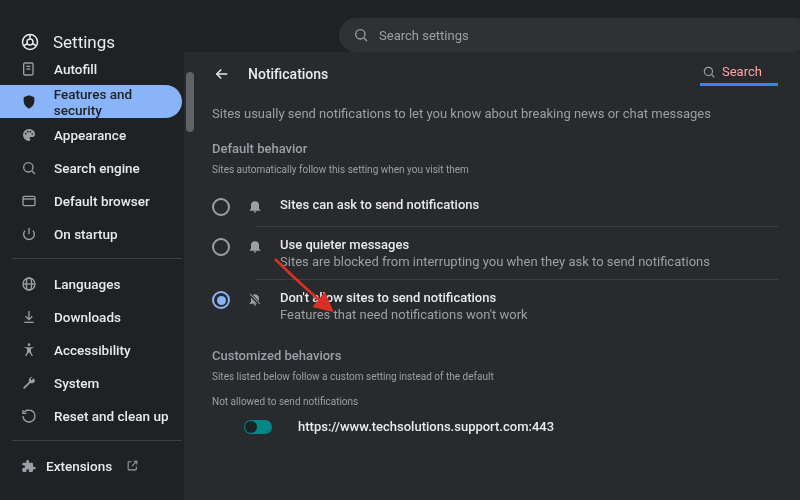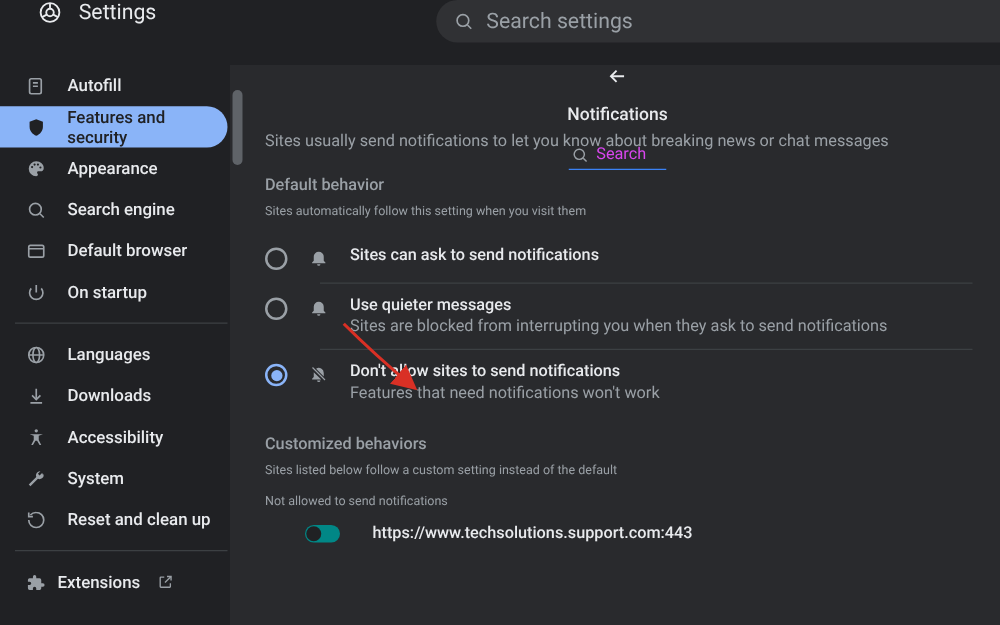--- a/index.html
+++ b/index.html
@@ -7,42 +7,42 @@
     width: 800px; height: 500px;
     background: #202124;
     font-family: Roboto, "Segoe UI", Arial, sans-serif;
     color: #e8eaed;
     overflow: hidden;
     font-size: 13px;
   }
   .topbar {
     height: 52px;
     display: flex;
-    align-items: flex-start;
-    padding: 0 31px;
+    align-items: flex-end;
+    padding: 0 21px;
     gap: 14px;
     background: #202124;
   }
   .chrome-icon {
     width: 20px; height: 20px;
     display:flex; align-items:center; justify-content:center;
   }
   .app-title { font-size: 17px; color: #e8eaed; font-weight: 400; }
   .searchbar {
     margin-left: 210px;
     flex: 0 0 472px;
     height: 34px;
     background: #303134;
     border-radius: 18px;
     display: flex; align-items: center;
     padding: 0 14px;
     gap: 10px;
     color: #9aa0a6;
   }
-  .searchbar span.ph { color:#9aa0a6; font-size:17px; }
+  .searchbar span.ph { color:#9aa0a6; font-size:13px; }
   .main { display:flex; height: 448px; }
   .sidebar {
     width: 196px;
     background: #202124;
     padding: 0 8px 0 0;
     overflow: hidden;
     position: relative;
   }
   .scroller-track {
     position:absolute; right:0; top:0; width:12px; height:100%;
@@ -81,25 +81,24 @@
   }
   .content-inner{
     position:absolute; left:14px; right:10px; top:0; bottom:0;
     border-left:0;
     padding: 0 12px 0 0;
   }
   .page-head{
     display:flex; align-items:center;
     height:44px;
     gap: 14px;
-    flex-direction: column;
   }
   .back-btn{ width:24px; height:24px; display:flex;align-items:center;justify-content:center; color:#9aa0a6; cursor:pointer;}
   .page-title{ font-size:14px; font-weight:500; color:#e8eaed; flex:1;}
-  .page-search{ display:flex; align-items:center; gap:6px; color:#d946ef; font-size:13px; border-bottom:1px solid #3b82f6; padding:2px 4px 4px 2px; width:78px; cursor:text;}
+  .page-search{ display:flex; align-items:center; gap:6px; color:#fca5a5; font-size:13px; border-bottom:3px solid #3b82f6; padding:2px 4px 4px 2px; width:78px; cursor:text;}
   .desc { color:#9aa0a6; font-size:13px; margin: 10px 0 20px 2px; }
   .sec-title{ color:#9aa0a6; font-size:13px; font-weight:500; margin:0 0 8px 2px;}
   .sec-sub{ color:#9aa0a6; font-size:10px; margin:0 0 12px 2px;}
   .radio-row{
     display:flex; align-items:flex-start;
     gap: 16px;
     padding: 10px 0;
     margin-left: 2px;
   }
   .radio{

